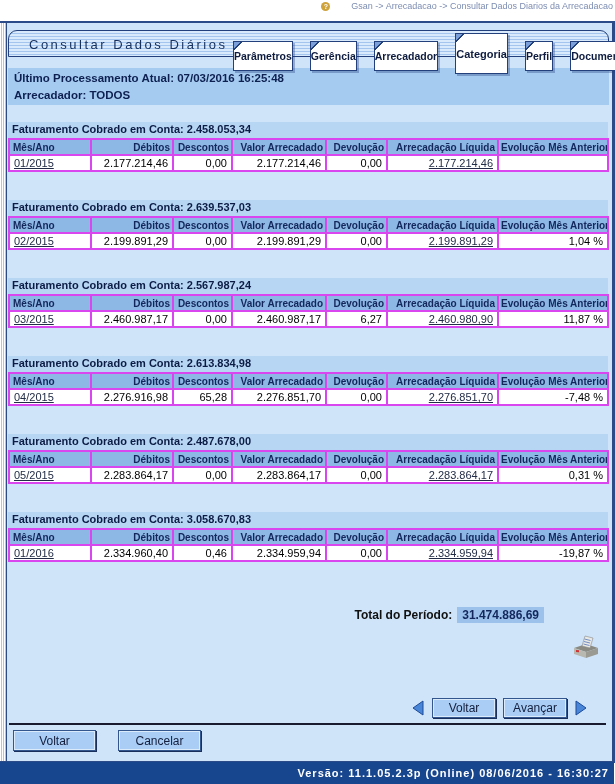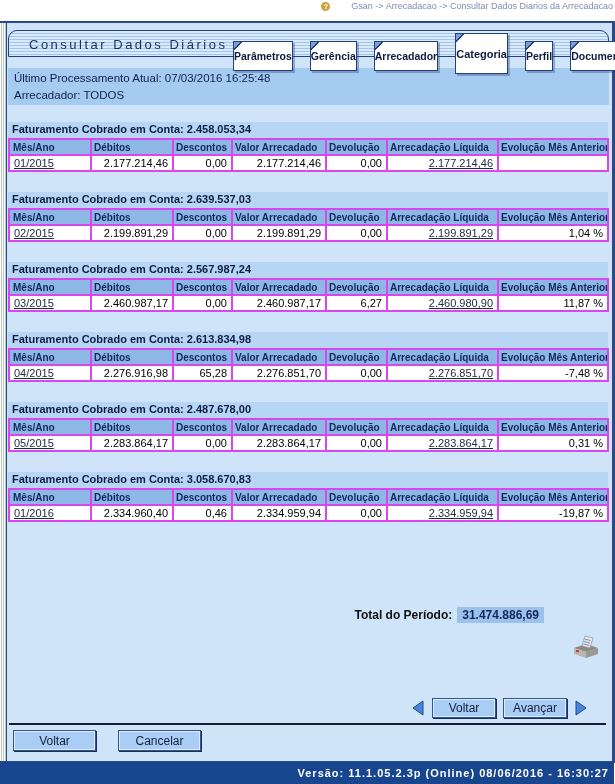--- a/index.html
+++ b/index.html
@@ -22,28 +22,28 @@
   .tab { position:relative; background:#fff; border:1px solid #23407c; color:#0d1b3e; font-weight:bold; font-size:10.5px; white-space:nowrap;
     display:flex; align-items:center; justify-content:center; margin-top:8px; height:30px; cursor:pointer; box-shadow:2px 2px 0 rgba(35,64,124,.35); }
   .tab::before { content:""; position:absolute; top:0; left:0; width:8px; height:8px;
     background:linear-gradient(135deg,#7b9fd8 40%,#23407c 40%,#23407c 52%,#fff 52%); }
   .tab.active { margin-top:0; height:41px; font-size:11px; }
   .tab-parametros { width:62px; } .tab-gerencia { width:56px; } .tab-arrecadador { width:66px; }
   .tab-categoria { width:62px; } .tab-perfil { width:46px; } .tab-documento { width:63px; }
 
   
   .info-band { position:absolute; left:8px; right:3px; top:45px; height:37px; background:#a6cbf1; padding:2px 6px; }
-  .info-band div { font-size:11.5px; font-weight:normal; color:#0d2050; line-height:17px; white-space:nowrap; }
+  .info-band div { font-size:11.5px; font-weight:bold; color:#0d2050; line-height:17px; white-space:nowrap; }
 
   
   .sections { position:absolute; left:8px; right:4px; top:99px; }
-  .section { margin-bottom:20px; }
+  .section { margin-bottom:28px; }
   .caption { background:#b7d6f4; font-size:11px; font-weight:bold; color:#0c1c44; padding:1px 4px; height:16px; white-space:nowrap; }
   table { width:100%; border-collapse:separate; border-spacing:2px; background:#d946ef; table-layout:fixed; }
-  th { background:#8db7e5; color:#13275c; font-size:10px; font-weight:bold; height:14px; text-align:left; white-space:nowrap; overflow:hidden; padding:0 2px; }
+  th { background:#8db7e5; color:#13275c; font-size:10px; font-weight:bold; height:14px; text-align:right; white-space:nowrap; overflow:hidden; padding:0 2px; }
   th.first { text-align:left; padding-left:3px; }
   td { background:#ffffff; font-size:11px; color:#000; height:14px; text-align:right; padding:0 4px; white-space:nowrap; overflow:hidden; }
   td.first { text-align:left; }
   a.cell-link { color:#222c46; text-decoration:underline; cursor:pointer; }
 
   
   .total-row { position:absolute; top:584px; right:68px; display:flex; align-items:center; gap:5px; }
   .total-label { font-size:12px; font-weight:bold; color:#111; }
   .total-value { background:#9cc2ec; font-size:12px; font-weight:bold; color:#13275c; padding:1px 5px; }
 

